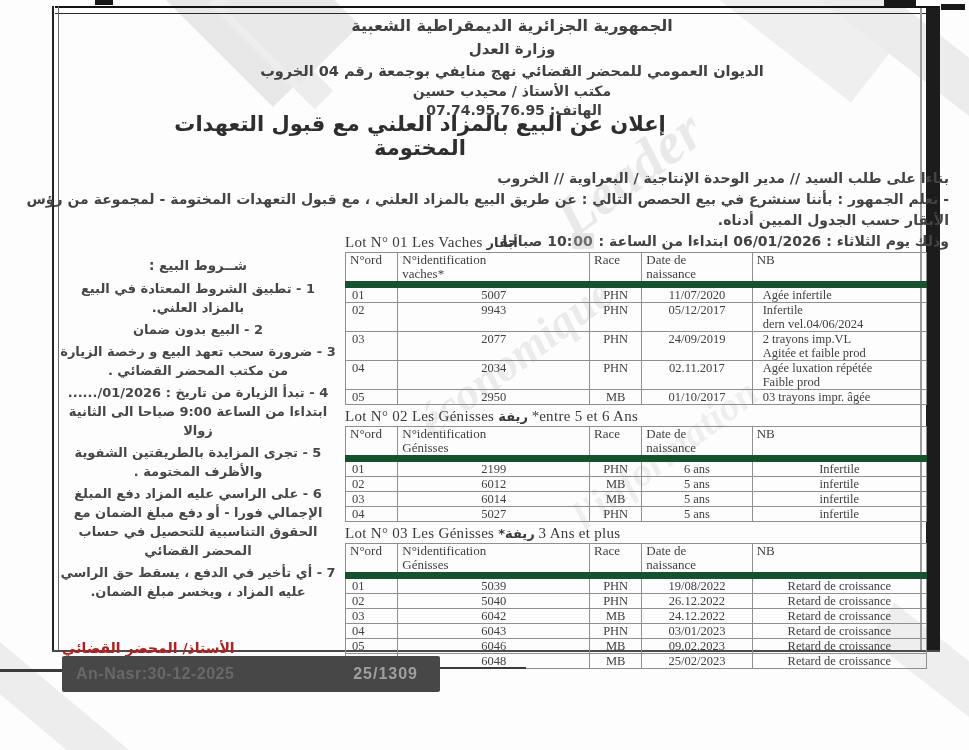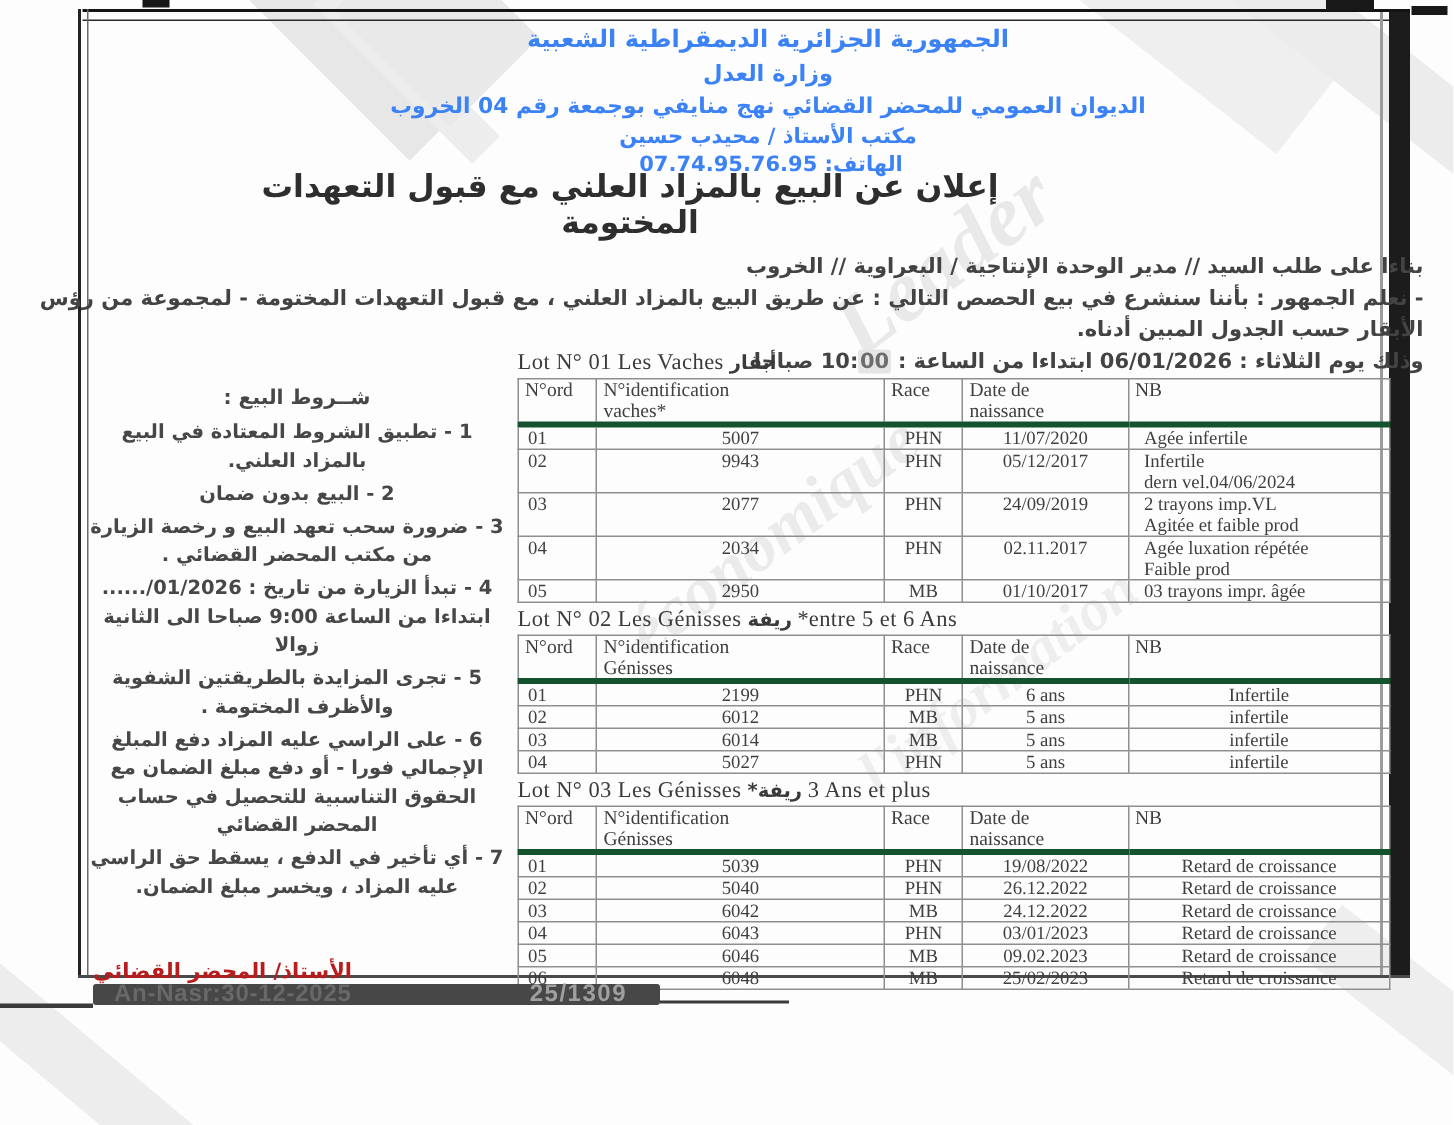--- a/index.html
+++ b/index.html
@@ -30,21 +30,21 @@
   .wmb6{left:-40px;top:690px;width:180px;height:40px;transform:rotate(40deg);background:#ededed;}
   .wmb7{left:860px;top:660px;width:200px;height:44px;transform:rotate(38deg);background:#eeeeee;}
   .wm-text{font-family:"Liberation Serif","DejaVu Serif",serif;font-style:italic;font-weight:bold;
            color:rgba(60,60,60,0.10);white-space:nowrap;}
   .wmt1{left:545px;top:140px;font-size:58px;transform:rotate(-37deg);}
   .wmt2{left:400px;top:330px;font-size:46px;transform:rotate(-37deg);color:rgba(60,60,60,0.09);}
   .wmt3{left:555px;top:430px;font-size:40px;transform:rotate(-37deg);color:rgba(60,60,60,0.08);}
 
   
   .header{position:absolute;left:95px;right:40px;top:16px;text-align:center;direction:rtl;}
-  .h-line{font-weight:bold;color:#3b82f6;}
+  .h-line{font-weight:bold;color:#404040;}
   .h1{font-size:16px;margin-bottom:5px;}
   .h2{font-size:15px;margin-bottom:5px;}
   .h3{font-size:14.5px;margin-bottom:4px;}
   .h4{font-size:14px;margin-bottom:3px;}
   .phone{font-size:14px;}
   .phone-num{direction:ltr;unicode-bidi:embed;margin-left:4px;}
   .doc-title{position:absolute;left:130px;top:112px;width:580px;text-align:center;direction:rtl;
              font-size:21px;font-weight:bold;color:#2e2e2e;letter-spacing:0.5px;}
 
   
@@ -68,29 +68,29 @@
   .lot-title{font-family:"Liberation Serif","DejaVu Serif",serif;font-size:15px;color:#3a3a3a;
              margin:0 0 1px 0;letter-spacing:0.3px;}
   .lot-title .t-ar{font-family:"DejaVu Sans",sans-serif;font-weight:bold;font-size:13px;}
   .lot-table{width:100%;border-collapse:collapse;table-layout:fixed;
              font-family:"Liberation Serif","DejaVu Serif",serif;font-size:12.5px;color:#3f3f3f;
              margin-bottom:3px;}
   .lot-table col.c0{width:9%;} .lot-table col.c1{width:33%;} .lot-table col.c2{width:9%;}
   .lot-table col.c3{width:19%;} .lot-table col.c4{width:30%;}
   .lot-table th,.lot-table td{border:1px solid #8f8f8f;padding:0 4px;line-height:14px;
                               vertical-align:top;font-weight:normal;}
-  .lot-table th{text-align:left;font-size:13px;border-bottom:4px solid #14532d;}
+  .lot-table th{text-align:left;font-size:13px;border-bottom:7px solid #14532d;}
   .lot-table td.col0{text-align:left;padding-left:6px;}
   .lot-table td.col1,.lot-table td.col2,.lot-table td.col3{text-align:center;}
   .lot-table.nb-left td.col4{text-align:left;padding-left:10px;}
   .lot-table.nb-center td.col4{text-align:center;}
   .lot-table td div,.lot-table th div{white-space:nowrap;overflow:hidden;}
 
   
-  .stamp{position:absolute;left:62px;top:656px;width:378px;height:14px;background:#474747;
+  .stamp{position:absolute;left:62px;top:656px;width:378px;height:36px;background:#474747;
          display:flex;align-items:center;justify-content:space-between;padding:0 22px 0 14px;
          box-sizing:border-box;font-family:"Liberation Sans","DejaVu Sans",sans-serif;
          font-weight:bold;font-size:16px;border-radius:2px;}
   .stamp-left{color:#686868;letter-spacing:0.5px;}
   .stamp-right{color:#9f9f9f;letter-spacing:1px;}
   .stamp-line{position:absolute;background:#3b3b3b;}
   .sl1{left:0;top:669px;width:62px;height:3px;}
   .sl2{left:440px;top:667px;width:86px;height:2px;}
 </style>
 </head>

